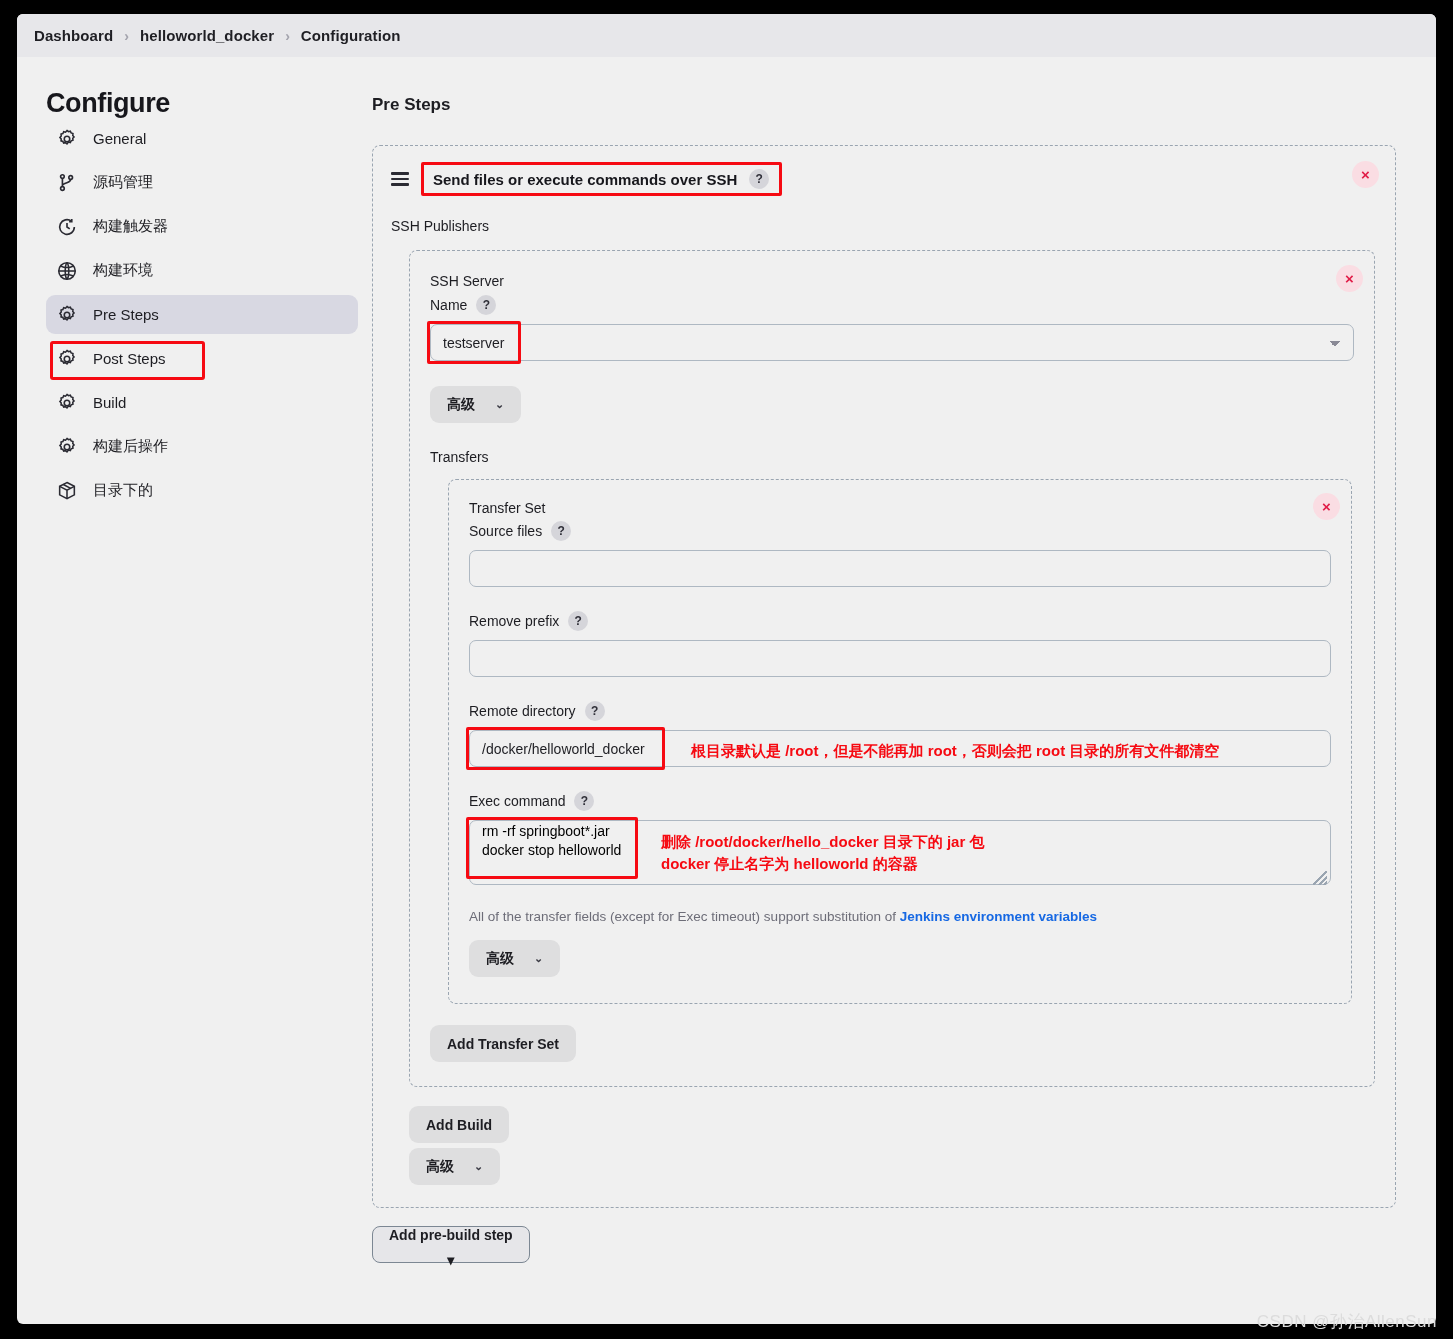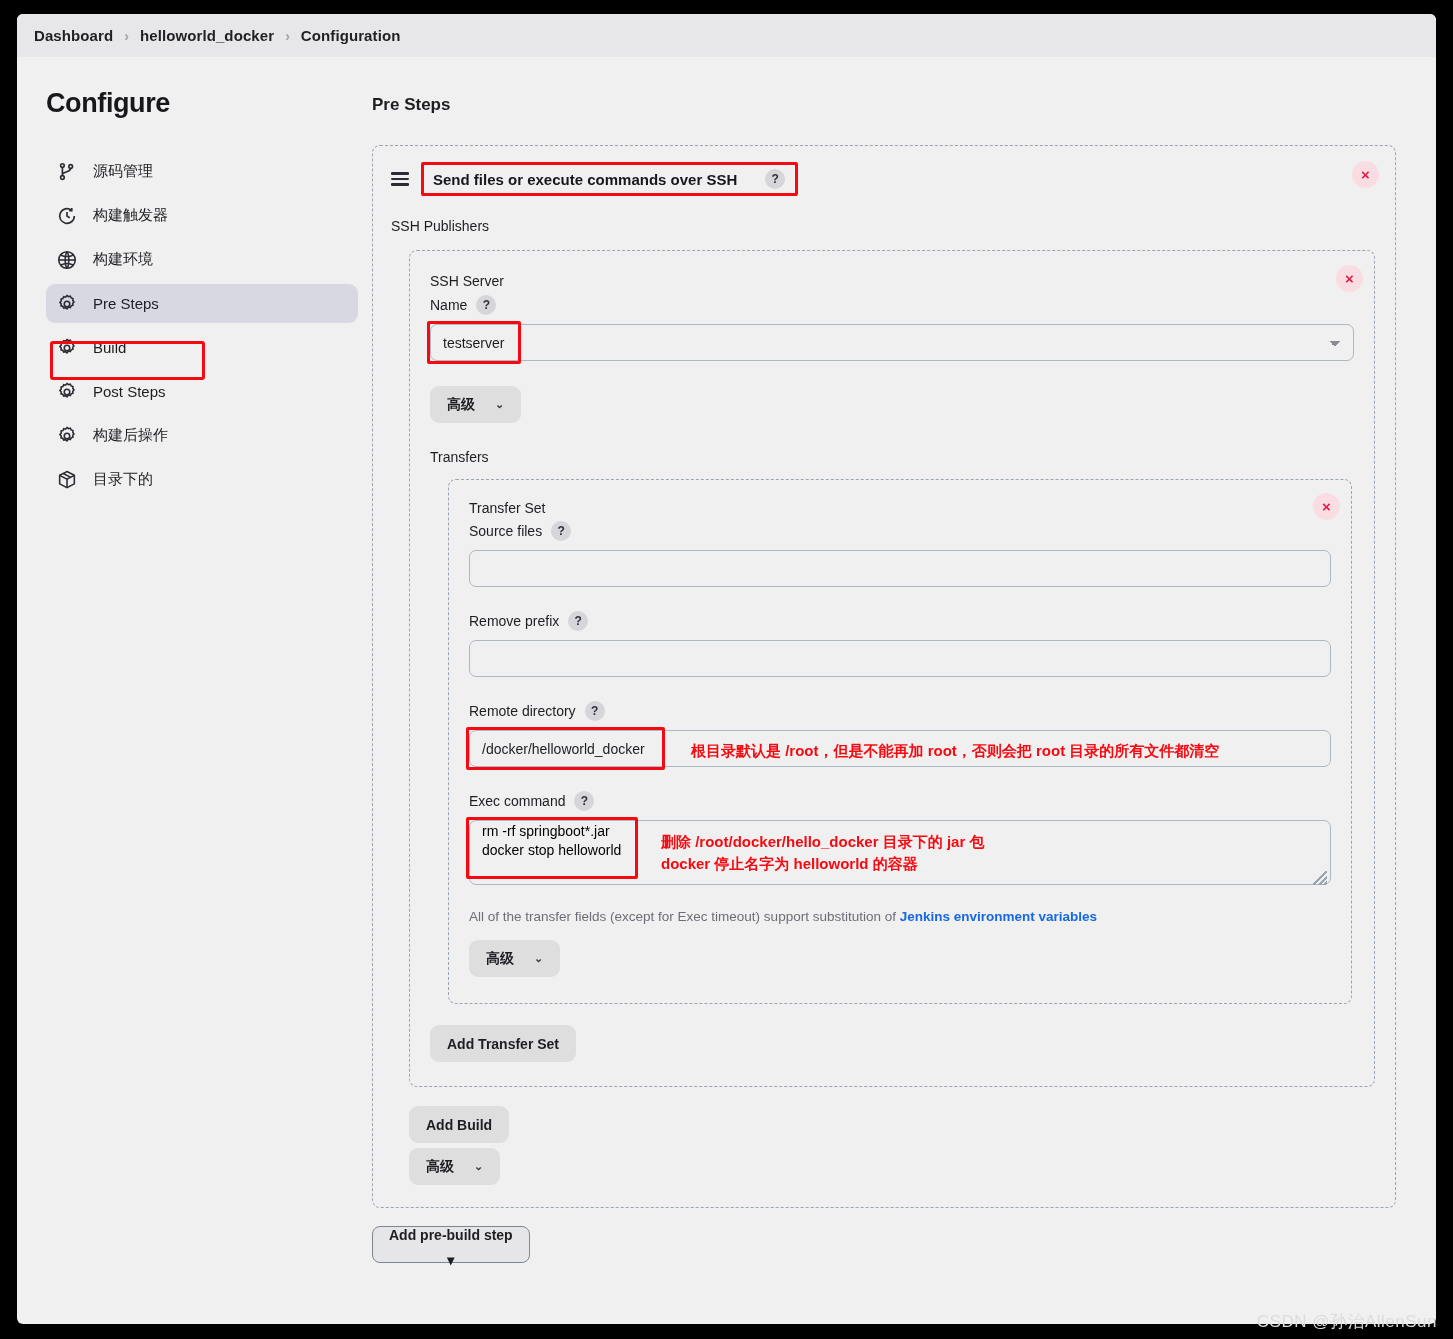--- a/index.html
+++ b/index.html
@@ -51,21 +51,20 @@
     width: 355px;
     padding-top: 31px;
     padding-left: 29px;
     flex-shrink: 0;
   }
   #configure-title {
     font-size: 27px;
     font-weight: 800;
     color: #17171c;
     letter-spacing: -0.4px;
-    margin-bottom: 33px;
   }
   .nav-item {
     position: relative;
     display: flex;
     align-items: center;
     gap: 15px;
     height: 39px;
     margin-bottom: 5px;
     padding-left: 10px;
     width: 312px;
@@ -119,21 +118,21 @@
     align-items: center;
     gap: 12px;
     margin-bottom: 22px;
     position: relative;
   }
   .drag-handle { display: flex; flex-direction: column; gap: 3px; width: 18px; cursor: grab; }
   .drag-handle i { display: block; height: 2.4px; background: #2b2b33; border-radius: 1px; }
   .builder-title-wrap {
     display: inline-flex;
     align-items: center;
-    gap: 28px;
+    gap: 12px;
     border: 3px solid #f60a12;
     border-radius: 2px;
     padding: 4px 10px 4px 9px;
   }
   .builder-title {
     font-size: 15px;
     font-weight: 700;
     color: #17171c;
   }
 
@@ -315,20 +314,29 @@
     <span class="crumb">helloworld_docker</span>
     <span class="crumb-sep">›</span>
     <span class="crumb">Configuration</span>
   </div>
 
   <div id="body-split">
 
     <div id="sidebar">
       <div id="configure-title">Configure</div>
 
+      <div class="nav-item">
+        <span class="nav-icon">
+          <svg viewBox="0 0 24 24" fill="none" stroke="currentColor" stroke-width="1.7">
+              <circle cx="12" cy="12" r="3"></circle>
+              <path d="M12 2.7l1.6 1.3 2-.5.9 1.9 2 .6-.2 2.1 1.4 1.6-1.4 1.6.2 2.1-2 .6-.9 1.9-2-.5L12 17.3l-1.6-1.3-2 .5-.9-1.9-2-.6.2-2.1L4.3 10.3l1.4-1.6-.2-2.1 2-.6.9-1.9 2 .5z"></path>
+            </svg>
+        </span>
+        <span class="nav-label">General</span>
+      </div>
 
       <div class="nav-item">
         <span class="nav-icon">
           <svg viewBox="0 0 24 24" fill="none" stroke="currentColor" stroke-width="1.8">
               <circle cx="7" cy="5" r="2"></circle>
               <circle cx="16" cy="6" r="2"></circle>
               <circle cx="7" cy="18" r="2"></circle>
               <path d="M7 7v9"></path>
               <path d="M16 8c0 4-5 3-9 6"></path>
             </svg>
@@ -371,31 +379,31 @@
         <span class="nav-label">Pre Steps</span>
       </div>
 
       <div class="nav-item">
         <span class="nav-icon">
           <svg viewBox="0 0 24 24" fill="none" stroke="currentColor" stroke-width="1.7">
               <circle cx="12" cy="12" r="3"></circle>
               <path d="M12 2.7l1.6 1.3 2-.5.9 1.9 2 .6-.2 2.1 1.4 1.6-1.4 1.6.2 2.1-2 .6-.9 1.9-2-.5L12 17.3l-1.6-1.3-2 .5-.9-1.9-2-.6.2-2.1L4.3 10.3l1.4-1.6-.2-2.1 2-.6.9-1.9 2 .5z"></path>
             </svg>
         </span>
-        <span class="nav-label">Build</span>
+        <span class="nav-label">Post Steps</span>
       </div>
 
       <div class="nav-item">
         <span class="nav-icon">
           <svg viewBox="0 0 24 24" fill="none" stroke="currentColor" stroke-width="1.7">
               <circle cx="12" cy="12" r="3"></circle>
               <path d="M12 2.7l1.6 1.3 2-.5.9 1.9 2 .6-.2 2.1 1.4 1.6-1.4 1.6.2 2.1-2 .6-.9 1.9-2-.5L12 17.3l-1.6-1.3-2 .5-.9-1.9-2-.6.2-2.1L4.3 10.3l1.4-1.6-.2-2.1 2-.6.9-1.9 2 .5z"></path>
             </svg>
         </span>
-        <span class="nav-label">Post Steps</span>
+        <span class="nav-label">Build</span>
       </div>
 
       <div class="nav-item">
         <span class="nav-icon">
           <svg viewBox="0 0 24 24" fill="none" stroke="currentColor" stroke-width="1.7">
               <circle cx="12" cy="12" r="3"></circle>
               <path d="M12 2.7l1.6 1.3 2-.5.9 1.9 2 .6-.2 2.1 1.4 1.6-1.4 1.6.2 2.1-2 .6-.9 1.9-2-.5L12 17.3l-1.6-1.3-2 .5-.9-1.9-2-.6.2-2.1L4.3 10.3l1.4-1.6-.2-2.1 2-.6.9-1.9 2 .5z"></path>
             </svg>
         </span>
         <span class="nav-label">构建后操作</span>

